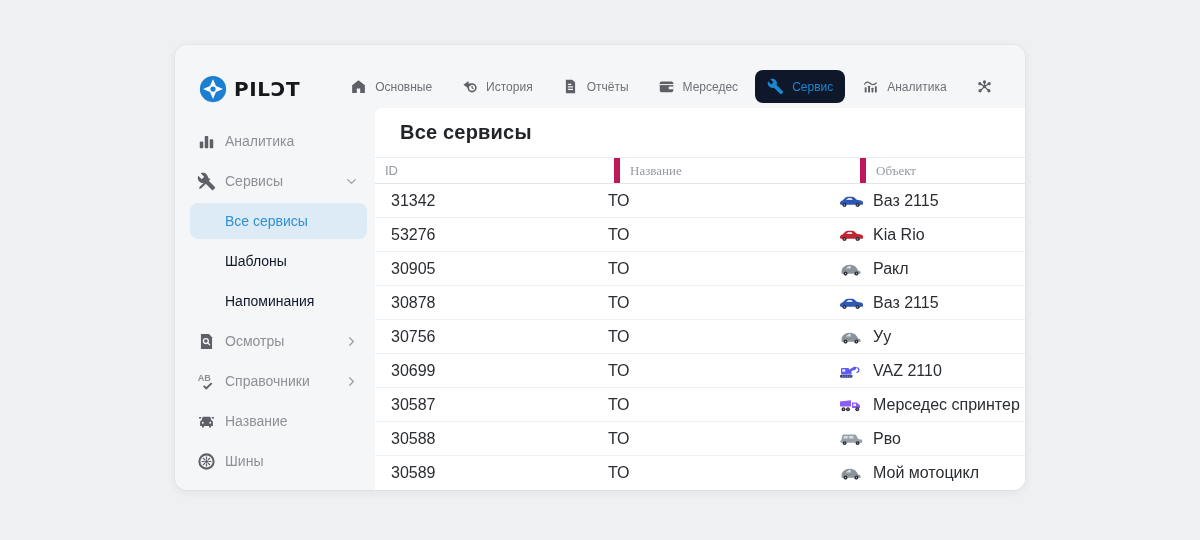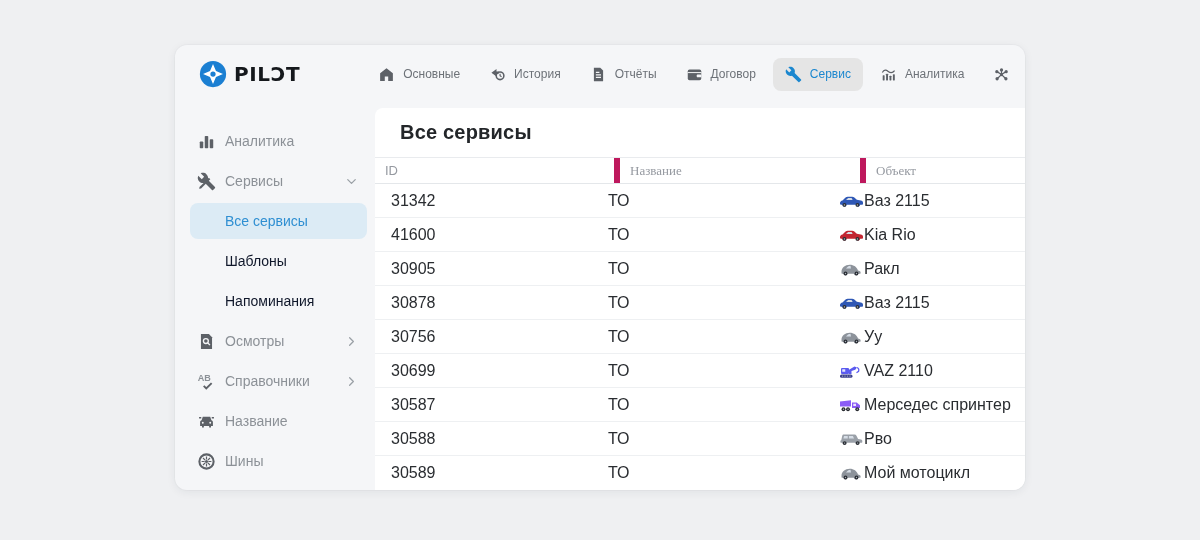--- a/index.html
+++ b/index.html
@@ -9,30 +9,30 @@
     background:#eff0f2;
     font-family:"Liberation Sans", sans-serif;
     -webkit-font-smoothing:antialiased;
   }
   .card {
     position:absolute; left:175px; top:45px; width:850px; height:445px;
     background:#f5f6f8; border-radius:12px; overflow:hidden;
     box-shadow:0 2px 10px rgba(30,40,60,.07), 0 0 0 1px rgba(0,0,0,.02);
   }
   
-  .topbar { position:absolute; top:0; left:0; right:4px; height:58px; display:flex; align-items:center;gap:28px; }
+  .topbar { position:absolute; top:0; left:0; right:4px; height:58px; display:flex; align-items:flex-end; }
   .brand { display:flex; align-items:center; gap:7px; margin-left:24px; }
   .brand-mark svg { width:28px; height:28px; display:block; }
   .wordmark { font-family:"DejaVu Sans", sans-serif; font-weight:bold; font-size:20px; letter-spacing:.6px; color:#15181c; }
   .nav { display:flex; align-items:center; margin-left:38px; gap:5px; }
   .nav-item { display:flex; align-items:center; gap:8px; padding:8px 12px; border-radius:8px;
               color:#6d7278; font-size:12px; white-space:nowrap; cursor:pointer; }
   .nav-item .nicon svg { width:17px; height:17px; display:block; fill:#5d6167; stroke:none; }
   .nav-item .nicon svg .st { stroke:#5d6167; fill:none; }
-  .nav-item.active { background:#e5e5e5; color:#1b87cf; }
+  .nav-item.active { background:#0f172a; color:#1b87cf; }
   .nav-item.active .nicon svg { fill:#1b87cf; }
   
   .sidebar { position:absolute; top:58px; left:0; width:200px; bottom:0; padding-top:18px; }
   .side-item { height:40px; display:flex; align-items:center; padding-left:22px;
                color:#8c9197; font-size:14px; cursor:pointer; position:relative; }
   .side-item .sicon { width:19px; height:19px; margin-right:9px; flex:0 0 auto; }
   .side-item .sicon svg { width:19px; height:19px; display:block; fill:#5d6167; }
   .side-item .sicon svg .st { stroke:#5d6167; fill:none; }
   .side-item .sicon svg .wh { stroke:#f5f6f8; fill:none; }
   .side-item .chev { position:absolute; right:16px; width:15px; height:15px; }
@@ -49,21 +49,21 @@
   .page-title { font-size:20px; font-weight:bold; color:#232629; letter-spacing:.2px; }
   .thead { display:grid; grid-template-columns:223px 230px 1fr; height:26px;
            border-bottom:1px solid #e4e7ea; color:#9599a0; font-size:13px;gap:16px; }
   .th { display:flex; align-items:center; padding-left:10px; height:100%; }
   .th + .th { border-left:6px solid #be185d;font-family:Liberation Serif, serif; }
   .tr { display:grid; grid-template-columns:223px 230px 1fr; height:34px;
         border-bottom:1px solid #eef0f2; font-size:16px; color:#2a2d31; cursor:pointer; align-items:center; }
   .tr:last-child { border-bottom:none; }
   .td { padding-left:10px; overflow:hidden; white-space:nowrap; }
   .td.c-id { padding-left:16px; }
-  .obj-cell { display:flex; align-items:center; }
+  .obj-cell { display:flex; align-items:center; gap:9px; }
   .vehicle { width:26px; height:16px; flex:0 0 auto; display:flex; align-items:center; }
   .vehicle svg { width:26px; height:16px; display:block; }
 </style>
 </head>
 <body>
 
 <div class="card">
 
   <div class="topbar">
     <div class="brand">
@@ -105,21 +105,21 @@
           <span>Отчёты</span>
         </div>
         <div class="nav-item">
           <span class="nicon">
             <svg viewBox="0 0 24 24">
               <rect x="2.5" y="5" width="19" height="15" rx="2.4"></rect>
               <path d="M2.5 9.3h19" stroke="#f5f6f8" stroke-width="1.4"></path>
               <rect x="15.2" y="12" width="6.3" height="4" rx="1" fill="#f5f6f8"></rect>
             </svg>
           </span>
-          <span>Договор</span>
+          <span>Мерседес</span>
         </div>
         <div class="nav-item active">
           <span class="nicon">
             <svg viewBox="0 0 24 24">
               <path d="M22.7 19l-9.1-9.1c.9-2.3.4-5-1.5-6.9-2-2-5-2.4-7.4-1.3L9 6 6 9 1.6 4.7C.4 7.1.9 10.1 2.9 12.1c1.9 1.9 4.6 2.4 6.9 1.5l9.1 9.1c.4.4 1 .4 1.4 0l2.3-2.3c.5-.4.5-1.1.1-1.4z"></path>
             </svg>
           </span>
           <span>Сервис</span>
         </div>
         <div class="nav-item">
@@ -257,21 +257,21 @@
                 <circle cx="12.9" cy="23.8" r="3.9" fill="#2a2d33"></circle>
                 <circle cx="12.9" cy="23.8" r="1.5" fill="#aab2bb"></circle>
                 <circle cx="38.9" cy="23.8" r="3.9" fill="#2a2d33"></circle>
                 <circle cx="38.9" cy="23.8" r="1.5" fill="#aab2bb"></circle>
               </svg>
             </span>
             <span>Ваз 2115</span>
           </div>
         </div>
         <div class="tr">
-          <div class="td c-id">41600</div>
+          <div class="td c-id">53276</div>
           <div class="td">ТО</div>
           <div class="td obj-cell">
             <span class="vehicle">
               <svg viewBox="0 0 52 32">
                 <path d="M4 20c0-2.8 2-4.6 5-5.2l5.5-5.3c1.5-1.5 3.1-2.1 5-2.1h8.6c2 0 3.8.7 5.2 2l4.3 4 8 1.6c2.6.5 4.4 2 4.4 4.3v2.2c0 1.2-1 2.2-2.2 2.2h-3.2a4.6 4.6 0 0 1-9 0H17.4a4.6 4.6 0 0 1-9 0H6.2A2.2 2.2 0 0 1 4 21.5Z" fill="#c22531"></path>
                 <path d="m16 14 4.2-4.2h7l2 4.2Z" fill="#d6dde6"></path>
                 <circle cx="12.9" cy="23.8" r="3.9" fill="#2a2d33"></circle>
                 <circle cx="12.9" cy="23.8" r="1.5" fill="#aab2bb"></circle>
                 <circle cx="38.9" cy="23.8" r="3.9" fill="#2a2d33"></circle>
                 <circle cx="38.9" cy="23.8" r="1.5" fill="#aab2bb"></circle>

